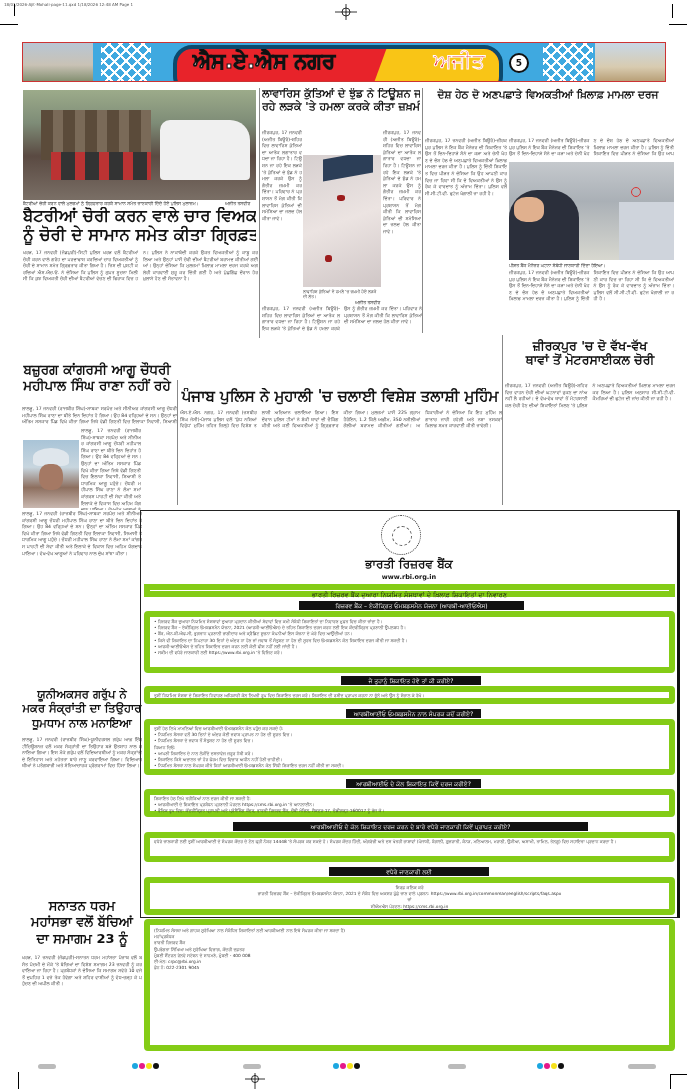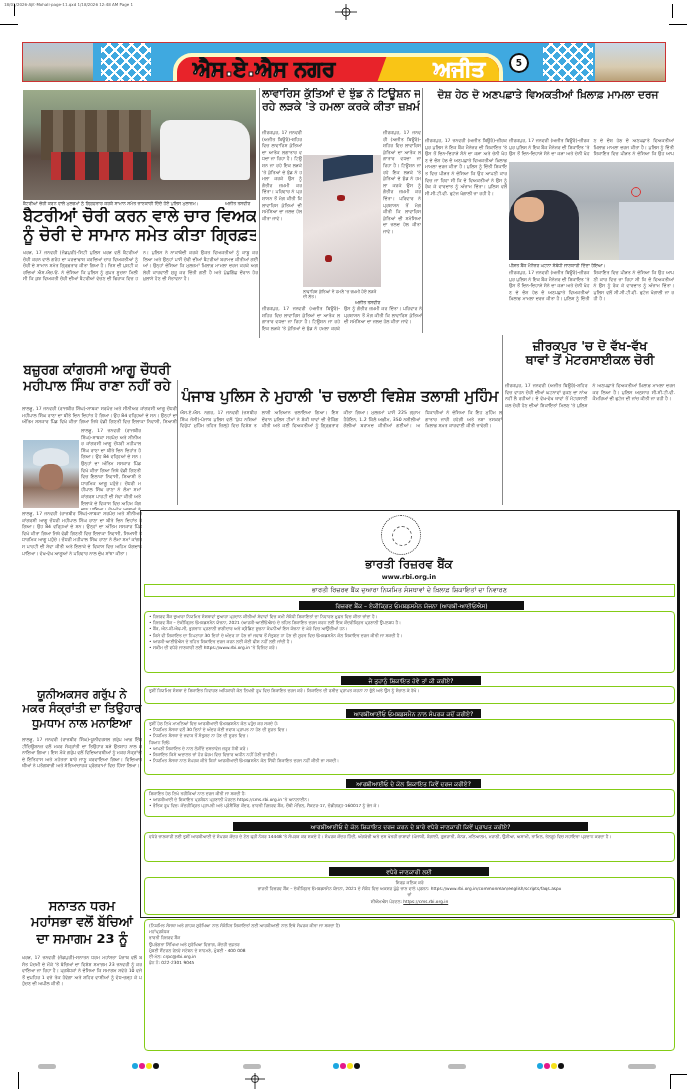--- a/index.html
+++ b/index.html
@@ -7,39 +7,39 @@
 body{position:relative;font-family:"DejaVu Sans",sans-serif;color:#111}
 .abs{position:absolute}
 .slug{left:4px;top:2px;font-size:4px;color:#555;white-space:nowrap}
 .crop{background:#000}
 
 .mast{left:22px;top:42px;width:644px;height:40px;border:1px solid #c33;background:#3fa9e0;overflow:hidden}
 .mast .photo{position:absolute;top:0;height:40px;width:70px}
 .mast .pl{left:0;background:linear-gradient(180deg,#b8c6d4,#c9c2b5 55%,#7c8a6a)}
 .mast .pr{right:0;background:linear-gradient(180deg,#c8d7e6,#d8cbb0 60%,#b49a70)}
 .mast .pattern{position:absolute;top:0;height:40px;width:50px;background:repeating-linear-gradient(45deg,#fff 0 2px,transparent 2px 8px),repeating-linear-gradient(-45deg,#fff 0 2px,transparent 2px 8px)}
-.pill{position:absolute;left:150px;top:10px;width:330px;height:50px;border-radius:19px;border:4px solid #fef9c3;overflow:hidden;background:#e8232a}
+.pill{position:absolute;left:150px;top:2px;width:330px;height:50px;border-radius:19px;border:4px solid #0c4a6e;overflow:hidden;background:#e8232a}
 .pill .yel{position:absolute;right:0;top:0;width:128px;height:100%;background:#f9c516;clip-path:polygon(12% 0,100% 0,100% 100%,0 100%)}
 .pill .t1{position:absolute;left:16px;top:0;font-size:21px;font-weight:bold;color:#fff;-webkit-text-stroke:1px #111;white-space:nowrap}
-.pill .t2{position:absolute;right:14px;top:0;font-size:21px;font-weight:bold;color:#e8232a;-webkit-text-stroke:1px #fff;white-space:nowrap}
+.pill .t2{position:absolute;right:14px;top:0;font-size:21px;font-weight:normal;color:#e8232a;-webkit-text-stroke:1px #fff;white-space:nowrap}
 .pill .sub{position:absolute;left:78px;bottom:1px;font-size:4px;color:#fff}
 .pill .date{position:absolute;right:14px;bottom:1px;font-size:5.5px;color:#111;font-weight:bold}
 .pgno{position:absolute;left:486px;top:10px;width:20px;height:20px;border-radius:50%;border:2px solid #111;background:#fff;font-size:9px;font-weight:bold;text-align:center;line-height:16px}
 
 .head{font-weight:bold;color:#111;line-height:1.15;text-align:center;white-space:nowrap;overflow:hidden}
 .cap{font-size:4.5px;color:#222;white-space:nowrap;overflow:hidden}
 .txt{font-size:4.6px;line-height:6.6px;color:#333;text-align:justify;overflow:hidden;word-break:break-all}
 .img{overflow:hidden}
 .rule{background:#888}
 
 .ad{left:140px;top:510px;width:540px;height:408px;border:1px solid #222;border-right:3px solid #111}
 .seal{position:absolute;left:240px;top:4px;width:40px;height:40px;border:1px dotted #333;border-radius:50%}
 .seal::after{content:"";position:absolute;left:10px;top:10px;width:18px;height:18px;border:1px dashed #555;border-radius:50%}
 .bank{position:absolute;left:0;width:100%;text-align:center}
-.box{position:absolute;border:1px solid #84cc16;border-radius:4px}
+.box{position:absolute;border:6px solid #84cc16;border-radius:4px}
 .blackbar{position:absolute;background:#111;color:#fff;font-size:6px;text-align:center;line-height:9px;white-space:nowrap}
 .bl{font-size:4.3px;line-height:6.2px;color:#333;padding:0 4px;white-space:nowrap;overflow:hidden}
 .reg{position:absolute;width:6px;height:6px;border-radius:50%}
 </style>
 </head>
 <body>
 
 <div class="abs slug">18/01/2026-Ajit-Mohali-page-11.qxd   1/18/2026   12:48 AM   Page 1</div>
 <div class="abs crop" style="left:0;top:24px;width:18px;height:1px"></div>
 <div class="abs crop" style="left:14px;top:4px;width:1px;height:12px"></div>

